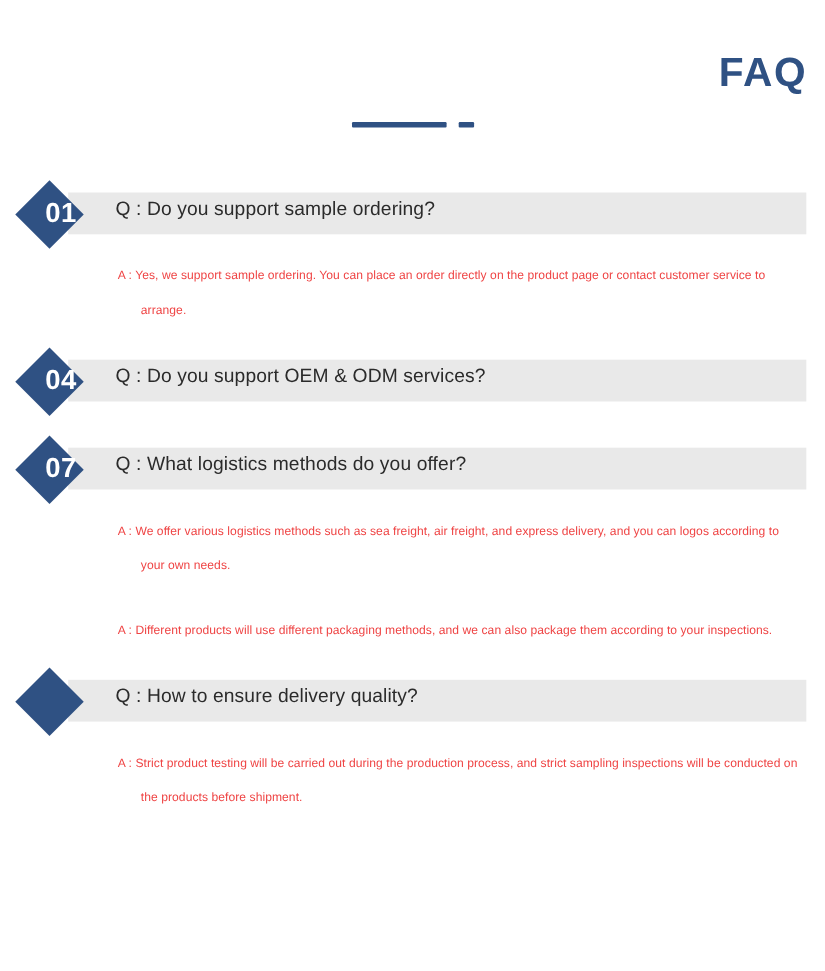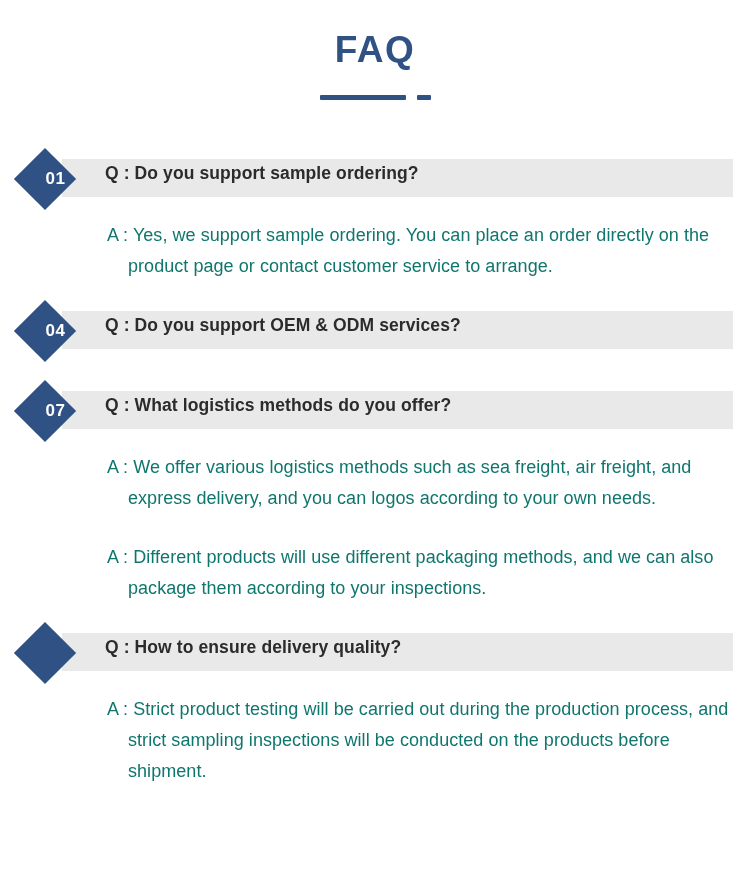--- a/index.html
+++ b/index.html
@@ -28,21 +28,22 @@
     width: 100%;
     text-align: center;
     padding-top: 30px;
   }
   .faq-title {
     font-size: 37px;
     font-weight: bold;
     letter-spacing: 1.5px;
     color: #2f5183;
     line-height: 1.1;
-    margin: 0;
+    margin: 16px;
+    text-align: right;
   }
   .title-rules {
     display: flex;
     justify-content: center;
     align-items: center;
     margin-top: 24px;
     gap: 11px;
   }
   .rule-long {
     width: 86px;
@@ -90,44 +91,44 @@
   .badge-num {
     position: absolute;
     left: 23px;
     top: 0px;
     width: 65px;
     height: 62px;
     display: flex;
     align-items: center;
     justify-content: center;
     color: #ffffff;
-    font-size: 17px;
+    font-size: 25px;
     font-weight: bold;
     letter-spacing: 0.5px;
   }
   .question-text {
     position: absolute;
     left: 105px;
     top: 11px;
     height: 30px;
     display: flex;
     align-items: center;
     font-size: 17.5px;
-    font-weight: bold;
+    font-weight: normal;
     color: #2b2b2b;
     letter-spacing: 0.1px;
   }
 
   .answer-row {
     padding: 10px 20px 0 107px;
   }
   .answer-text {
-    font-size: 18px;
+    font-size: 11px;
     line-height: 31px;
-    color: #0f766e;
+    color: #ef4444;
     padding-left: 21px;
     text-indent: -21px;
     letter-spacing: 0.05px;
     margin: 0;
   }
 
   .spacer-18 { height: 18px; }
 </style>
 </head>
 <body>

